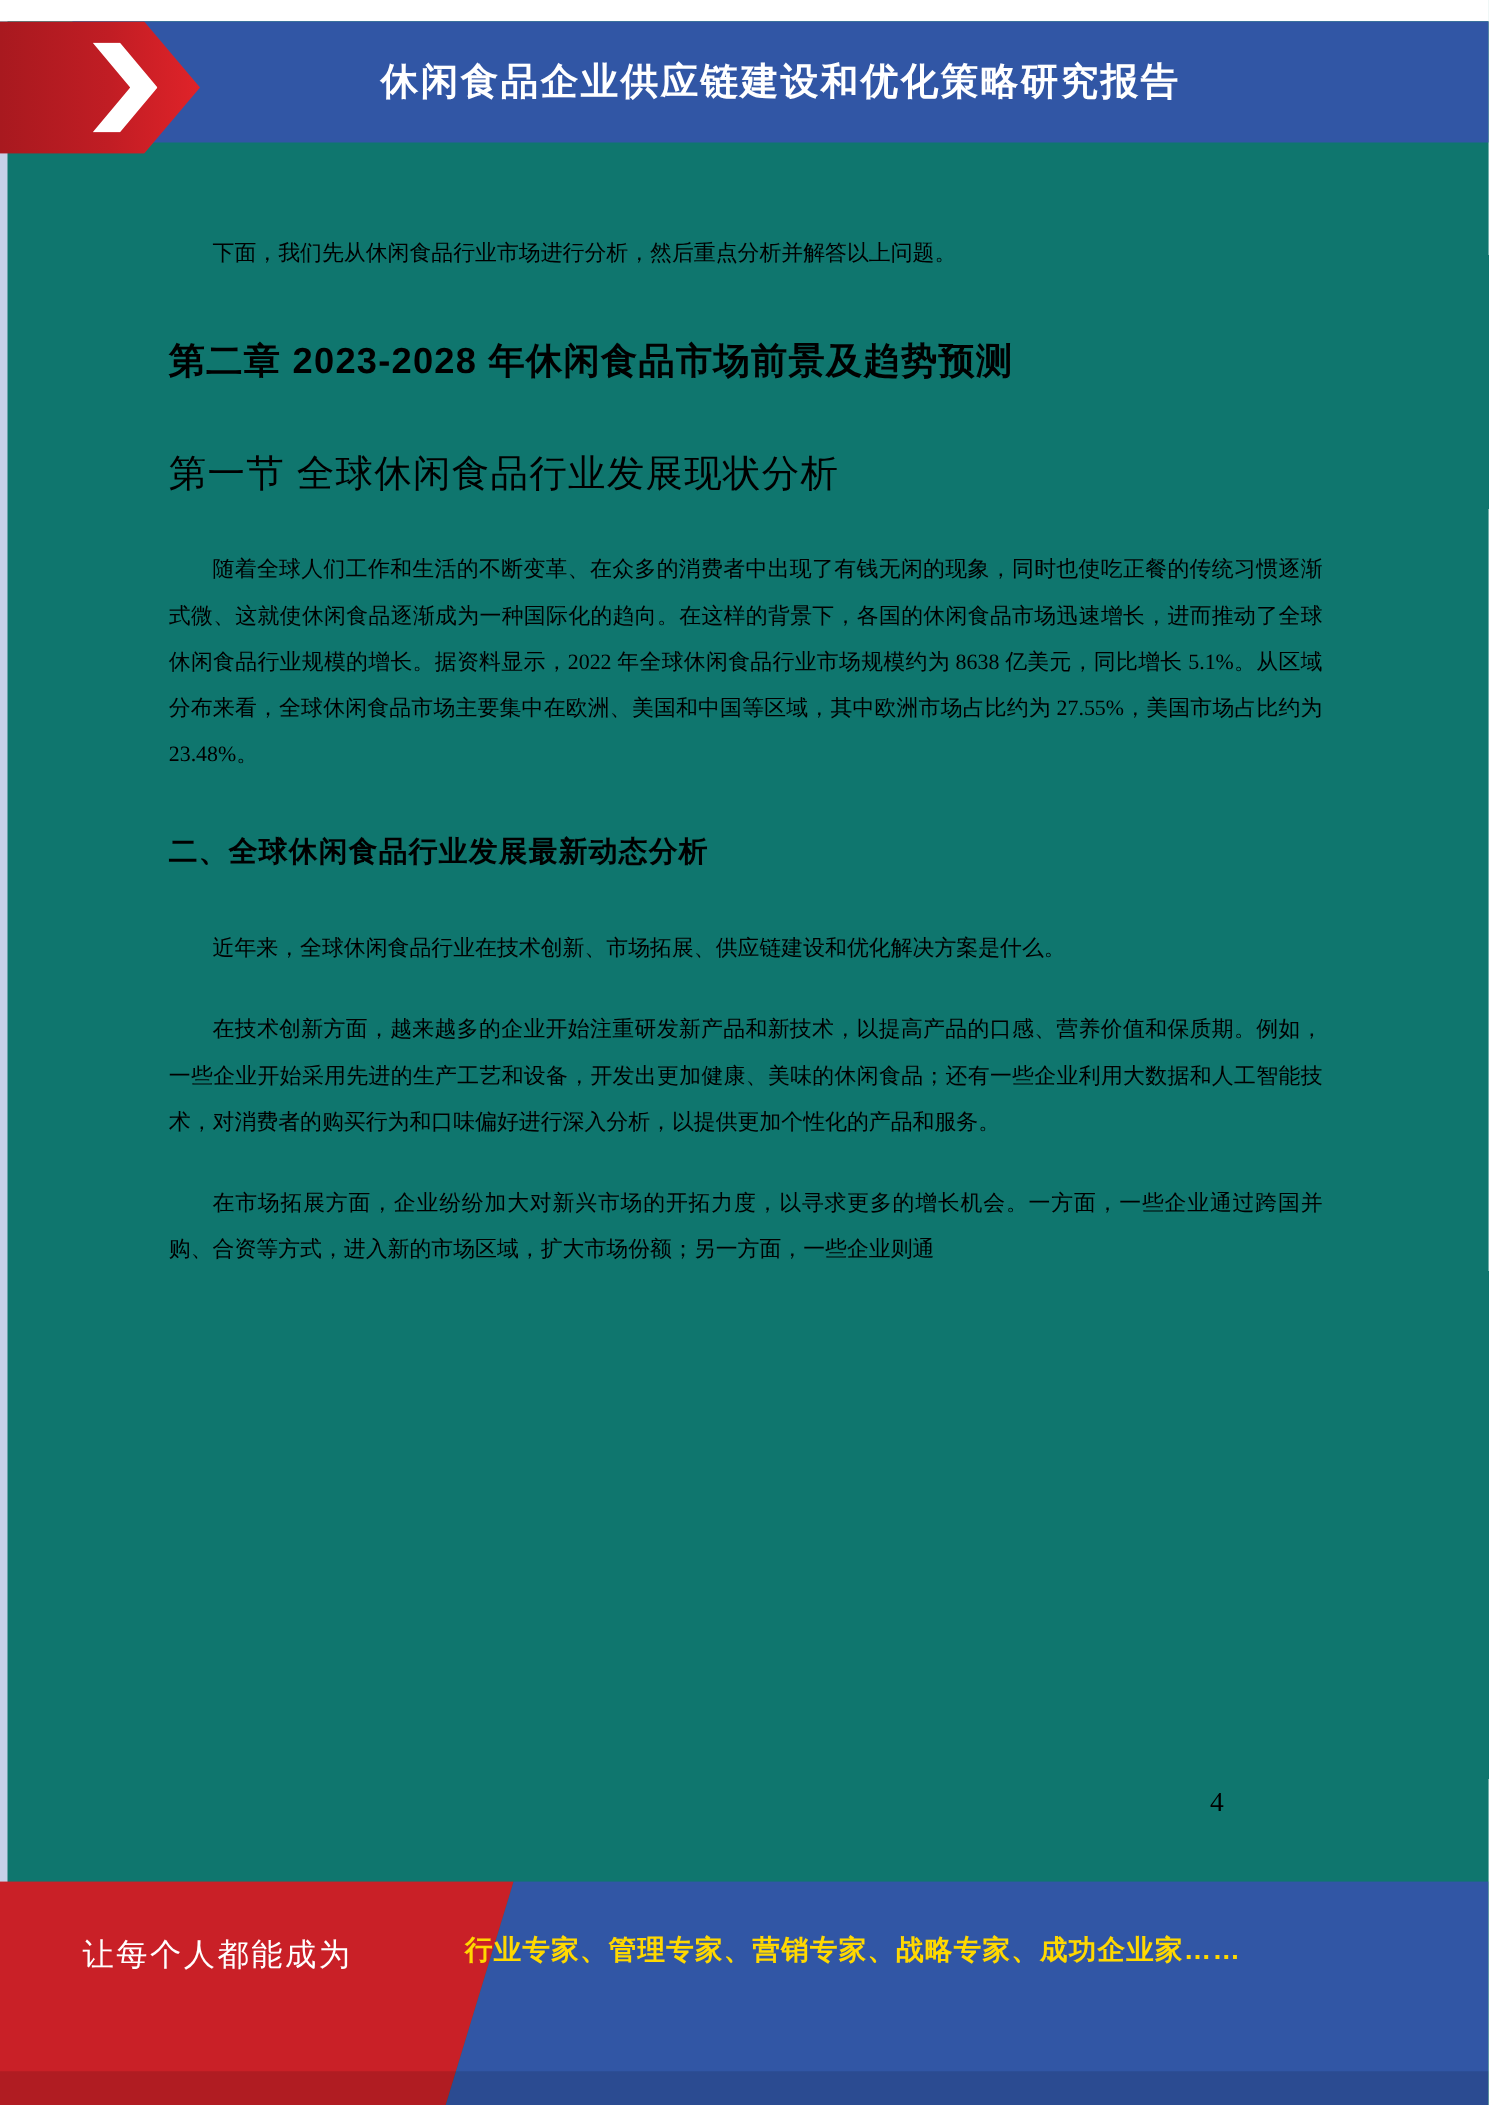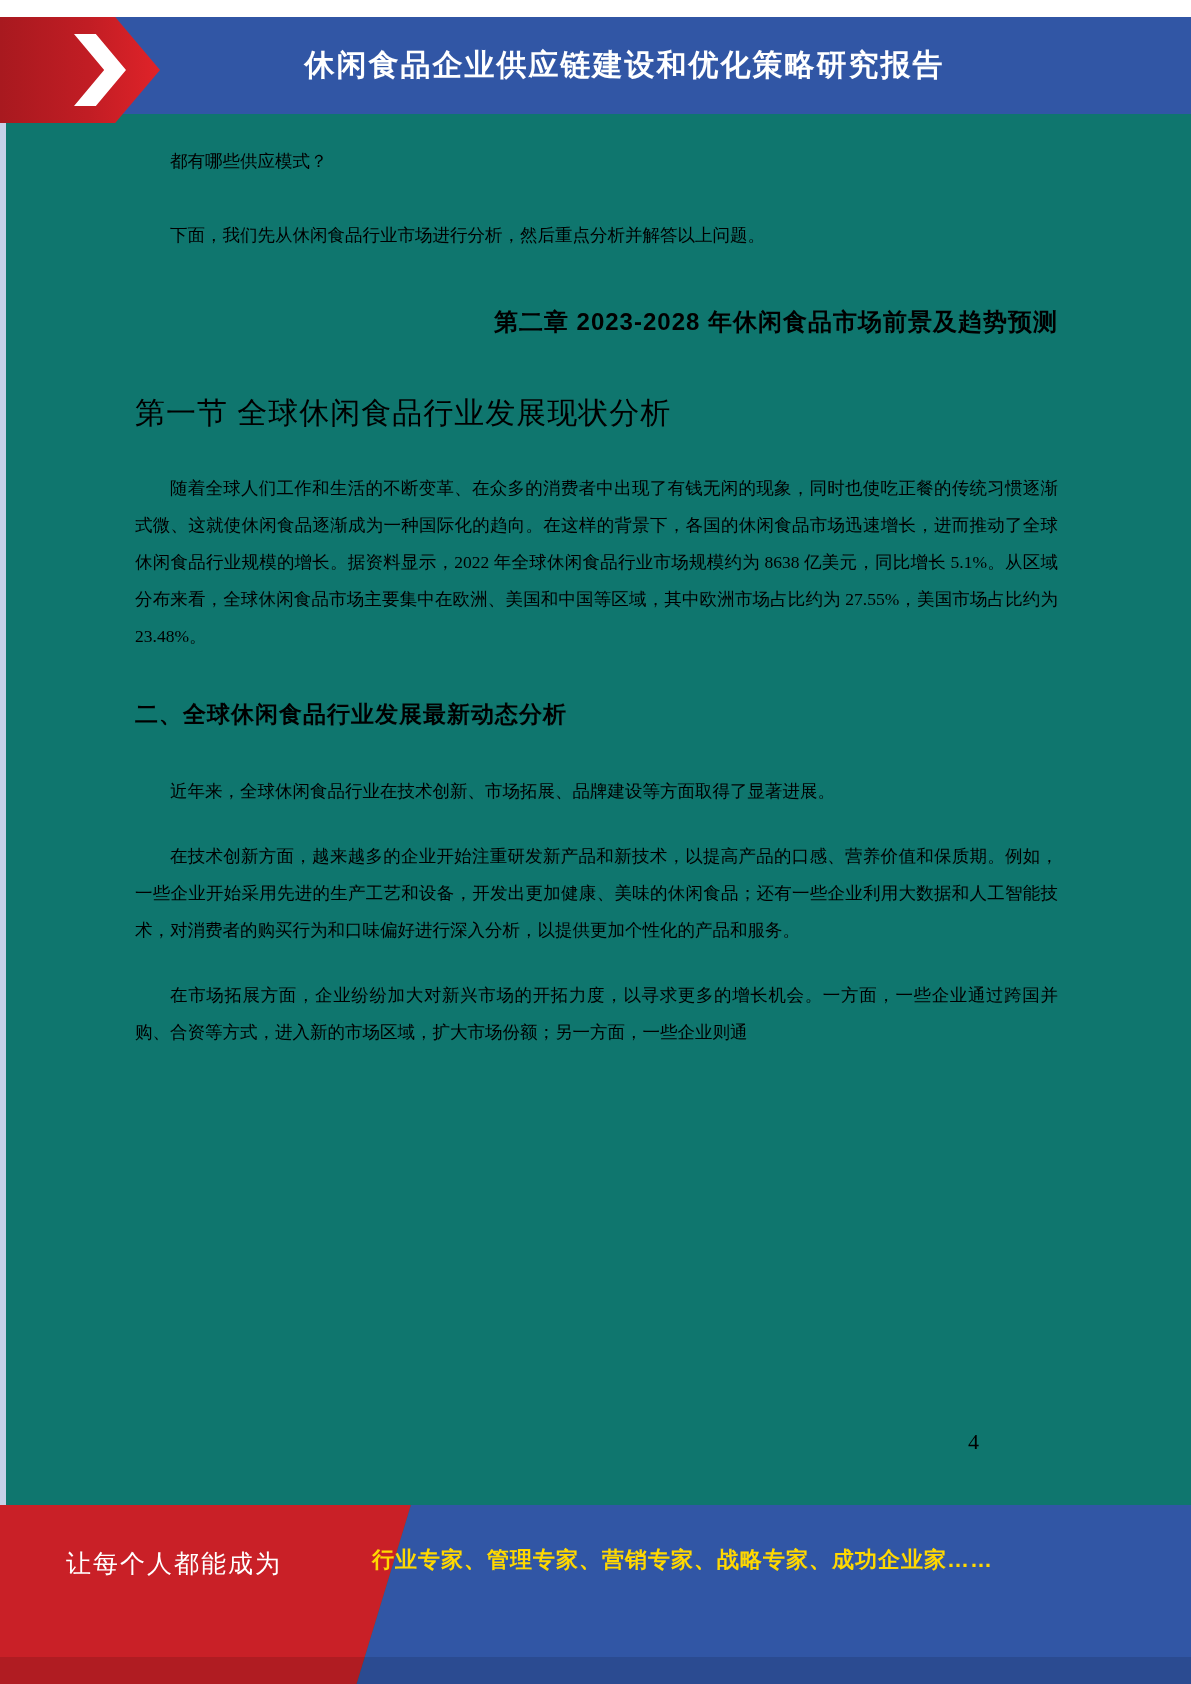--- a/index.html
+++ b/index.html
@@ -49,22 +49,22 @@
     font-size:17.5px;
     text-align:justify;
   }
   .intro p { text-indent:2em; line-height:33px; }
   .para { text-indent:2em; line-height:37px; }
   .para-transition { margin-top:39px; }
   .para-value { margin-top:30px; }
   .chapter-heading {
     margin-top:46px;
     font-family:"Liberation Sans", sans-serif;
-    font-weight:700; font-size:24px; line-height:44px;
-    text-align:right; text-indent:0;
+    font-weight:700; font-size:29px; line-height:44px;
+    text-align:left; text-indent:0;
     letter-spacing:1px;
   }
   .section-heading {
     margin-top:52px;
     font-family:"Liberation Sans", sans-serif;
     font-weight:500; font-size:30px; line-height:34px;
     text-align:left; letter-spacing:1px;
   }
   .subsection-heading {
     margin-top:56px;
@@ -125,36 +125,35 @@
     <div class="banner-bg"></div>
     <div class="banner-title">休闲食品企业供应链建设和优化策略研究报告</div>
     <div class="arrow-block">
       <div class="arrow-pentagon"></div>
       <div class="arrow-chevron"></div>
     </div>
   </header>
 
   <main class="content">
     <div class="intro">
-      <p>都有哪些供应模式？</p>
     </div>
 
     <p class="para para-transition">下面，我们先从休闲食品行业市场进行分析，然后重点分析并解答以上问题。</p>
 
 
     <h1 class="chapter-heading">第二章 2023-2028 年休闲食品市场前景及趋势预测</h1>
 
     <h2 class="section-heading">第一节 全球休闲食品行业发展现状分析</h2>
 
 
     <p class="para para-sub1">随着全球人们工作和生活的不断变革、在众多的消费者中出现了有钱无闲的现象，同时也使吃正餐的传统习惯逐渐式微、这就使休闲食品逐渐成为一种国际化的趋向。在这样的背景下，各国的休闲食品市场迅速增长，进而推动了全球休闲食品行业规模的增长。据资料显示，2022 年全球休闲食品行业市场规模约为 8638 亿美元，同比增长 5.1%。从区域分布来看，全球休闲食品市场主要集中在欧洲、美国和中国等区域，其中欧洲市场占比约为 27.55%，美国市场占比约为 23.48%。</p>
 
     <h3 class="subsection-heading sub2-heading">二、全球休闲食品行业发展最新动态分析</h3>
 
-    <p class="para para-latest">近年来，全球休闲食品行业在技术创新、市场拓展、品牌建设等方面取得了显著进展。</p>
+    <p class="para para-latest">近年来，全球休闲食品行业在技术创新、市场拓展、供应链建设和优化解决方案是什么。</p>
 
     <p class="para para-tech">在技术创新方面，越来越多的企业开始注重研发新产品和新技术，以提高产品的口感、营养价值和保质期。例如，一些企业开始采用先进的生产工艺和设备，开发出更加健康、美味的休闲食品；还有一些企业利用大数据和人工智能技术，对消费者的购买行为和口味偏好进行深入分析，以提供更加个性化的产品和服务。</p>
 
     <p class="para para-market">在市场拓展方面，企业纷纷加大对新兴市场的开拓力度，以寻求更多的增长机会。一方面，一些企业通过跨国并购、合资等方式，进入新的市场区域，扩大市场份额；另一方面，一些企业则通</p>
   </main>
 
   <div class="page-number">4</div>
 
   <footer class="page-footer">
     <div class="footer-blue"></div>

